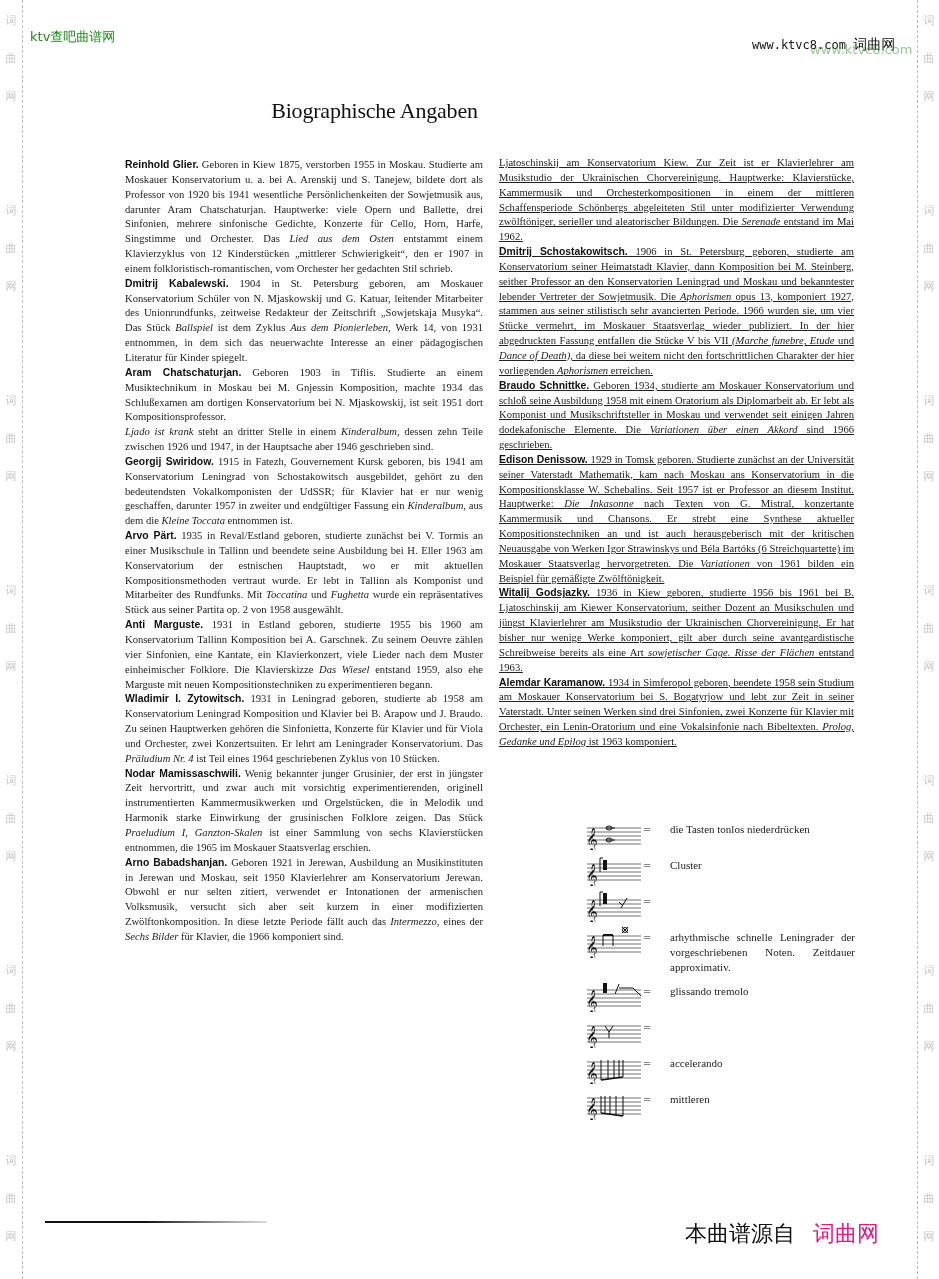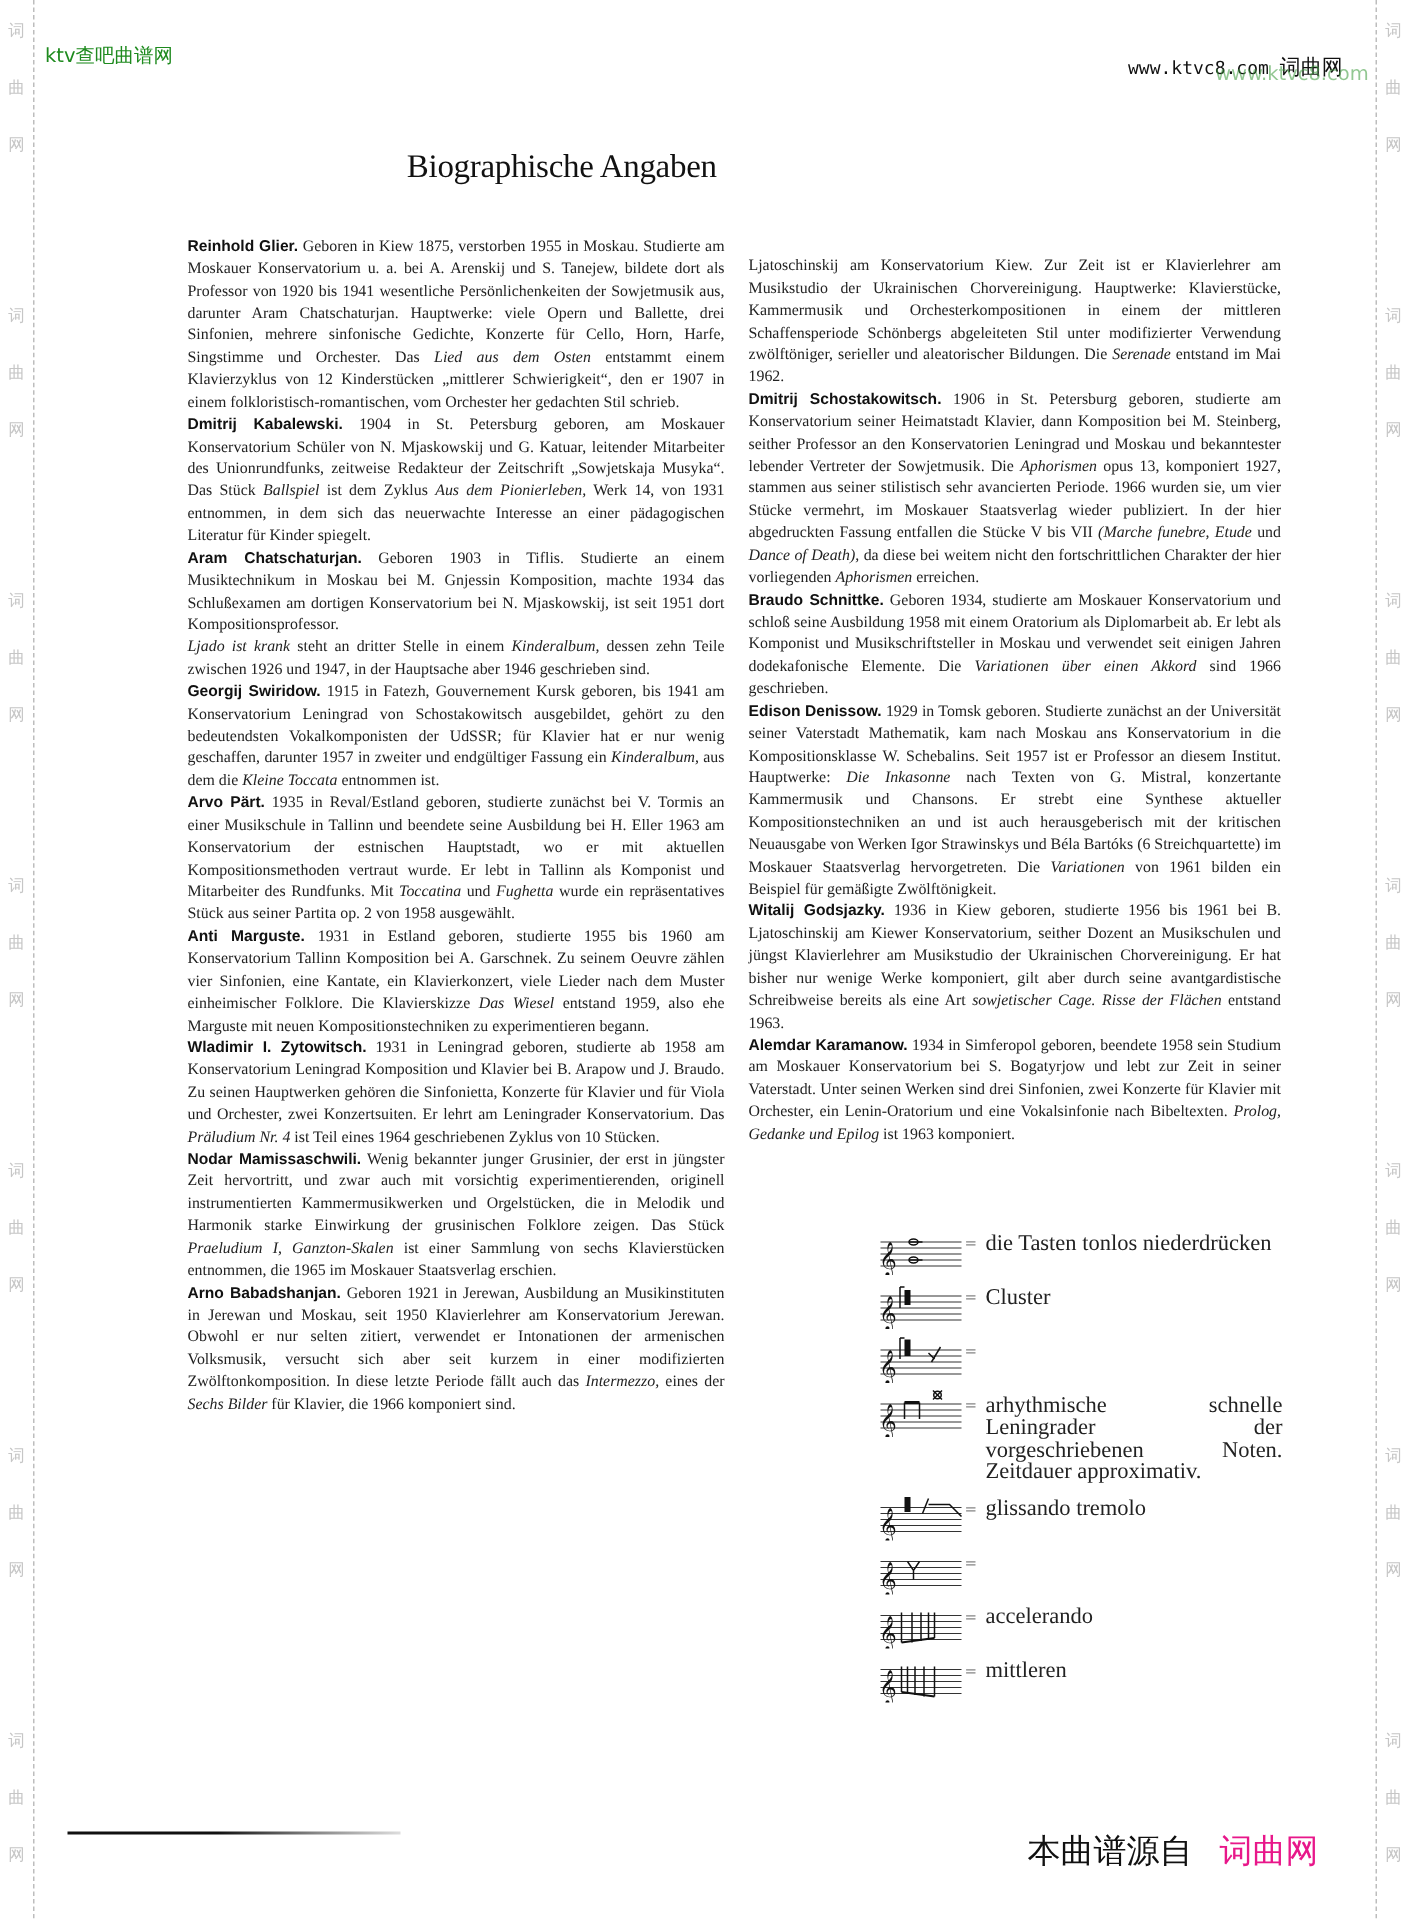--- a/index.html
+++ b/index.html
@@ -40,31 +40,31 @@
     position:absolute; left:0; width:749px; top:98px; text-align:center;
     font-size:22px; letter-spacing:-0.2px; color:#111;
   }
 
   .col {
     position:absolute; top:158px; width:358px;
     font-size:10.6px; line-height:14.85px; text-align:justify; color:#222;
     hyphens:manual;
   }
   .col.left { left:125px; }
-  .col.right { left:499px; width:355px; top:171px; }
+  .col.right { left:499px; width:355px; top:156px;text-decoration:underline; }
   .col p { margin:0; }
   .col .nm { font-family:"Liberation Sans", "DejaVu Sans", sans-serif; font-weight:bold; font-size:10.4px; color:#111; }
   .col i { font-style:italic; }
 
   .legend { position:absolute; left:585px; top:818px; width:270px; }
   .lg-row { display:flex; align-items:flex-start; margin-bottom:6px; }
   .lg-sym { width:58px; height:30px; flex:none; position:relative; }
   .lg-sym svg { display:block; }
   .lg-eq { width:14px; flex:none; font-family:"DejaVu Sans", sans-serif; font-size:10px; color:#888; padding-top:6px; }
-  .lg-txt { flex:1; font-size:15px; line-height:14.8px; text-align:justify; color:#222; padding-top:4px; }
+  .lg-txt { flex:1; font-size:11px; line-height:14.8px; text-align:justify; color:#222; padding-top:4px;margin-left:13px; }
 
   .rule {
     position:absolute; left:45px; top:1221px; width:222px; height:2px;
     background:linear-gradient(to right, #111 0%, #111 45%, #888 75%, #ddd 100%);
   }
   .footer {
     position:absolute; left:685px; top:1219px;
     font-family:"DejaVu Sans", sans-serif; font-size:22px; color:#111; white-space:nowrap;
   }
   .footer .brand { color:#e8178a; margin-left:18px; }

